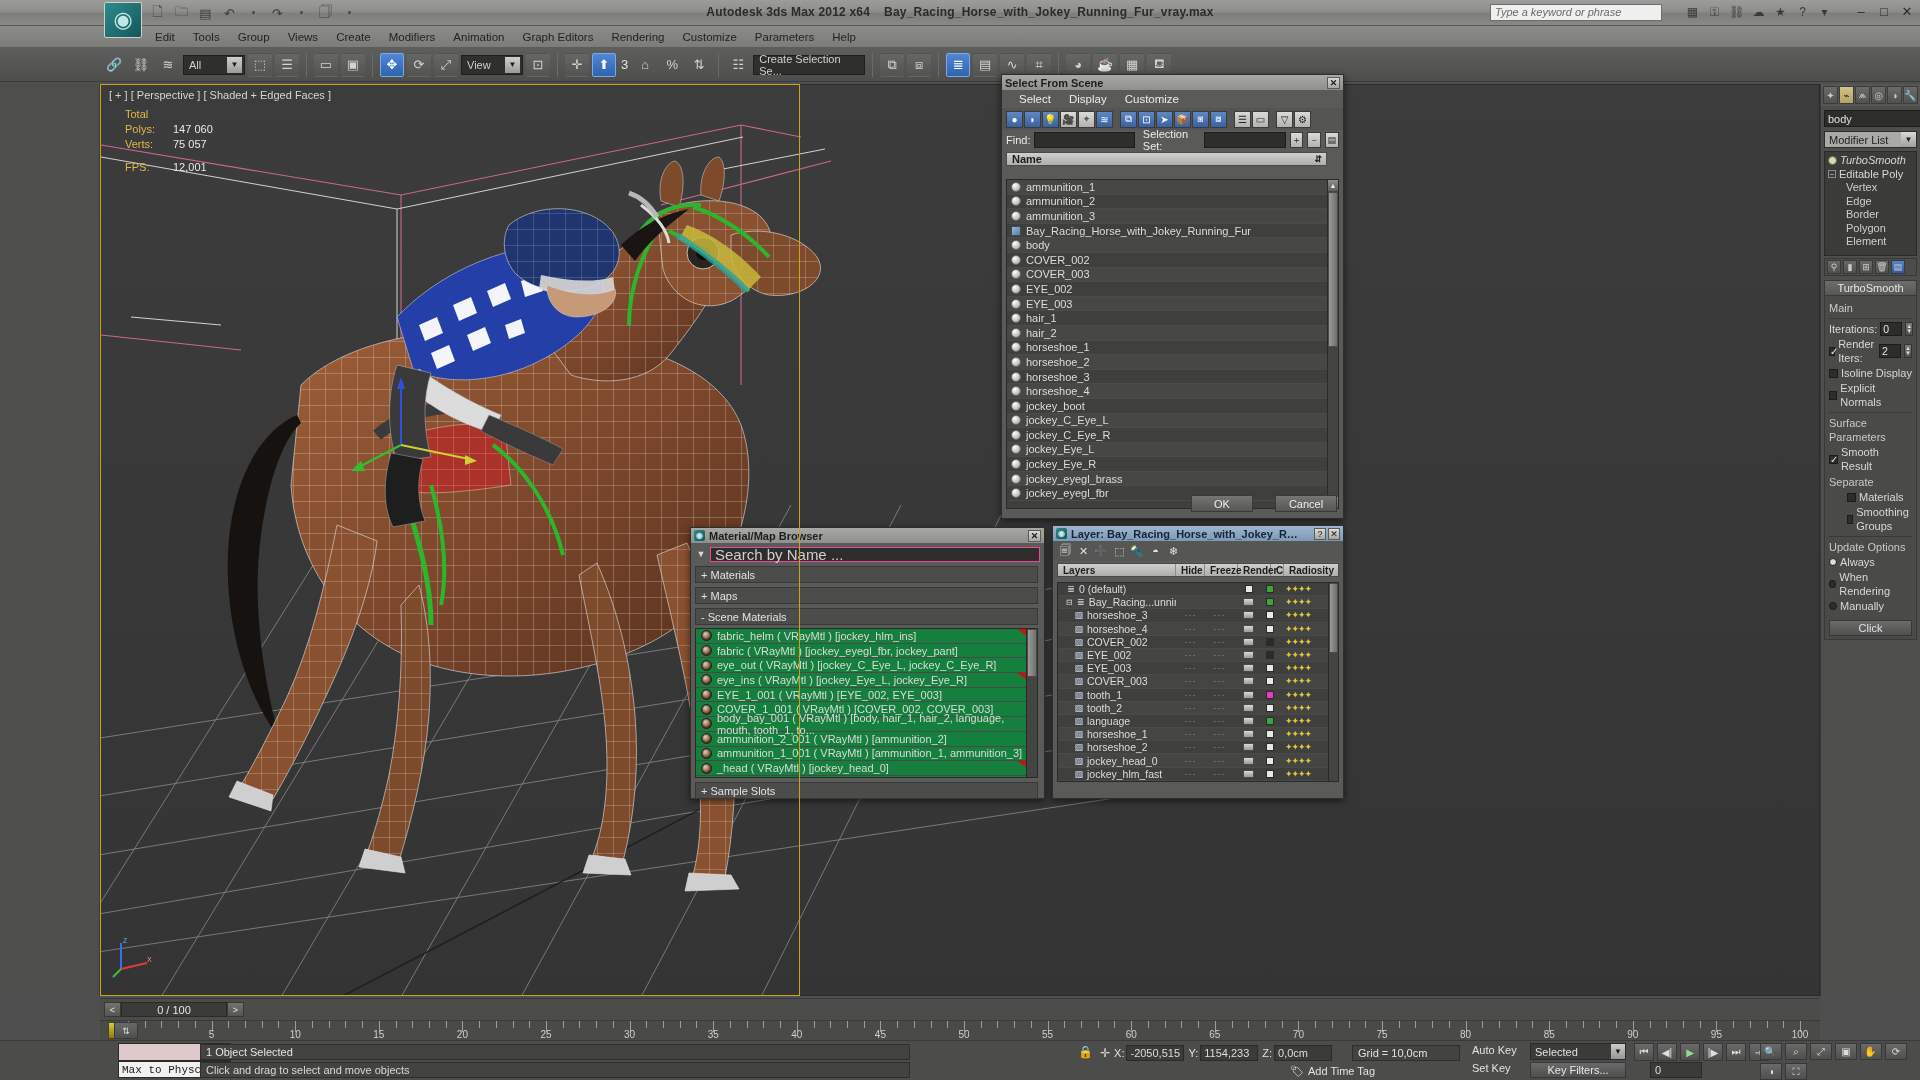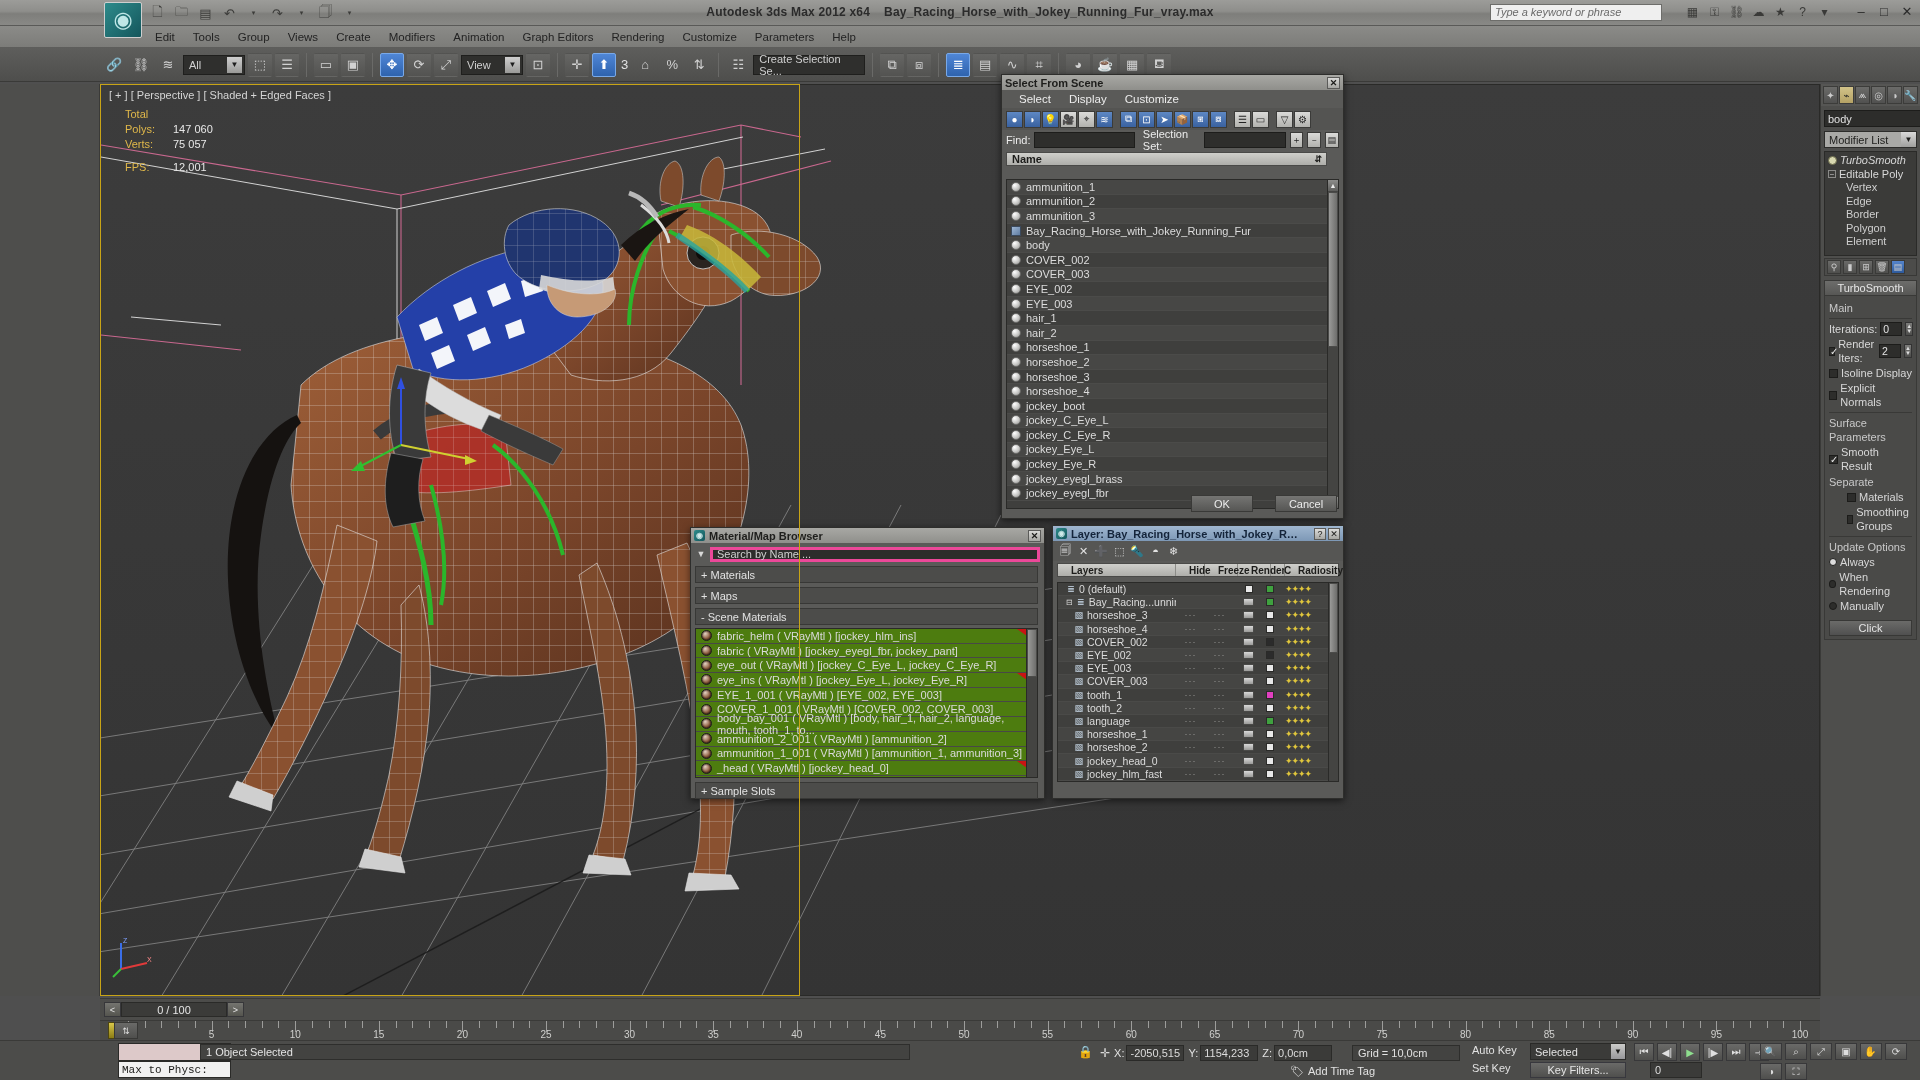--- a/index.html
+++ b/index.html
@@ -155,25 +155,25 @@
     font-size:11px; color:#ececec; }
 
   
   .mmb { left:690px; top:527px; width:355px; height:272px; }
   .mmb-title { height:15px; background:linear-gradient(to bottom,#a8a8a4,#8f8f8b);
     display:flex; align-items:center; gap:4px; padding:0 3px; font-size:11px; font-weight:bold; color:#1e1e1c;}
   .mmb-logo { width:11px; height:11px; border-radius:2px; background:linear-gradient(135deg,#2e8b8b,#14565c);
     color:#cfeaea; font-size:8px; display:flex; align-items:center; justify-content:center; }
   .mmb-search { margin:3px 4px 0 4px; height:16px; display:flex; align-items:center; gap:3px; }
   .mmb-search .tri { width:12px; height:12px; color:#d8d8d8; font-size:9px; display:flex; align-items:center; justify-content:center;}
-  .mmb-search .inp { flex:1; background:#2d2d2b; border:3px solid #ec4899; height:15px;
-     display:flex; align-items:center; padding:0 4px; color:#cfcfcf; font-size:11px; }
+  .mmb-search .inp { flex:1; background:#2d2d2b; border:1px solid #ec4899; height:15px;
+     display:flex; align-items:center; padding:0 4px; color:#cfcfcf; font-size:15px; }
   .mmb-grp { margin:4px 6px 0 4px; height:17px; background:#4c4c4a; border:1px solid #383836;
      display:flex; align-items:center; padding-left:5px; font-size:11px; color:#e2e2e2; }
-  .mmb-list { margin:3px 6px 0 4px; background:#4d7c0f; border:1px solid #2a2a28; height:150px; overflow:hidden;
+  .mmb-list { margin:3px 6px 0 4px; background:#15803d; border:1px solid #2a2a28; height:150px; overflow:hidden;
     position:relative;}
   .mmb-row { height:14.7px; display:flex; align-items:center; gap:5px; padding-left:5px;
      font-size:11px; color:#dadada; border-bottom:1px solid #484846; position:relative; }
   .msphere { width:11px; height:11px; border-radius:50%; flex:none; border:1px solid #1d1d1b;
     background:radial-gradient(circle at 34% 28%, #e8d7c8, #8c5a3c 60%, #3a2218);
     box-shadow:inset 0 0 2px #000; }
   .mcorner { position:absolute; right:0; top:0; width:0; height:0; border-top:14px solid #c91414;
     border-left:20px solid transparent; }
   .mmb-foot { margin:4px 6px 0 4px; height:17px; background:#4c4c4a; border:1px solid #383836;
      display:flex; align-items:center; padding-left:5px; font-size:11px; color:#e2e2e2; }
@@ -188,21 +188,21 @@
     display:flex; align-items:center; gap:4px; padding:0 3px; font-size:11px; font-weight:bold; color:#14243a; }
   .lyr-title .btns { margin-left:auto; display:flex; gap:2px; }
   .lyr-title .btns b { width:12px; height:12px; background:linear-gradient(to bottom,#dcdcda,#a8a8a4);
     border:1px solid #5b5b59; font-weight:normal; font-size:9px; display:flex; align-items:center;
     justify-content:center; color:#1a1a18;}
   .lyr-tools { height:20px; display:flex; align-items:center; gap:3px; padding:2px 5px; background:#565654;}
   .lyr-tools .lb { width:15px; height:15px; display:flex; align-items:center; justify-content:center;
     font-size:11px; color:#e2e2e2; }
   .lyr-hdr { display:flex; height:14px; background:linear-gradient(to bottom,#cfcfcb,#aeaeaa);
     border:1px solid #4a4a48; margin:2px 4px 0 4px; font-size:10px; font-weight:bold; color:#1c1c1a; }
-  .lyr-hdr div { border-right:1px solid #8c8c88; display:flex; align-items:center; padding-left:13px; }
+  .lyr-hdr div { border-right:1px solid #8c8c88; display:flex; align-items:center; padding-left:5px; }
   .lyr-body { position:absolute; left:4px; top:56px; width:272px; height:200px; background:#3f3f3d;
     border:1px solid #2a2a28; overflow:hidden; }
   .lyr-row { height:13.2px; display:flex; align-items:center; font-size:10.5px; color:#dcdcdc;
     border-bottom:1px solid #4a4a48; }
   .lyr-row:nth-child(even){ background:#454543; }
   .lyr-name { display:flex; align-items:center; gap:3px; width:118px; overflow:hidden; white-space:nowrap;}
   .lyr-ico { width:10px; height:10px; flex:none; display:flex; align-items:center; justify-content:center;
     font-size:9px; color:#cfe0f0;}
   .cell { width:29px; display:flex; align-items:center; justify-content:center; }
   .dots { font-size:9px; color:#9a9a98; letter-spacing:1px;}
@@ -1370,20 +1370,21 @@
       <div class="lbl" style="left: 1700px;">100</div>
     </div>
   <div class="keyicon">⇅</div>
 
   <div class="statusbar">
     <div class="maxphys">
       <div class="top"></div>
       <div class="bot">Max to Physc:</div>
     </div>
     <div class="prompt1">1 Object Selected</div>
+    <div class="prompt2">Click and drag to select and move objects</div>
     <span class="lockico">🔒</span>
     <div class="xyz">
       <span style="font-size:12px;color:#d8d8d8">✛</span>
       <div class="grp">
         <span class="lab">X:</span>
         <span class="fld">-2050,515</span>
       </div>
       <div class="grp">
         <span class="lab">Y:</span>
         <span class="fld">1154,233</span>

